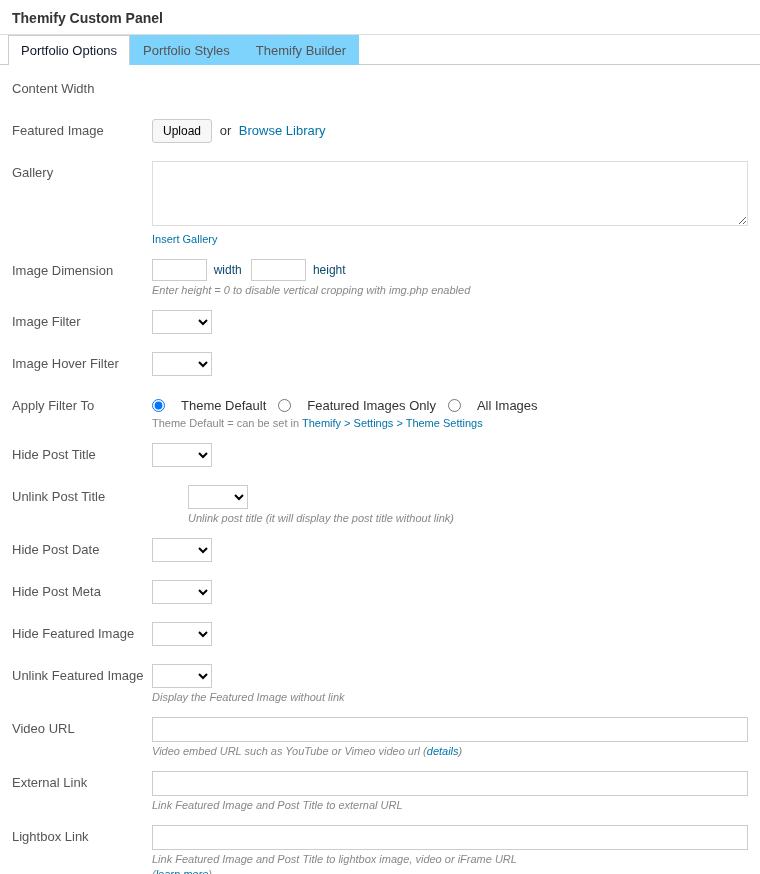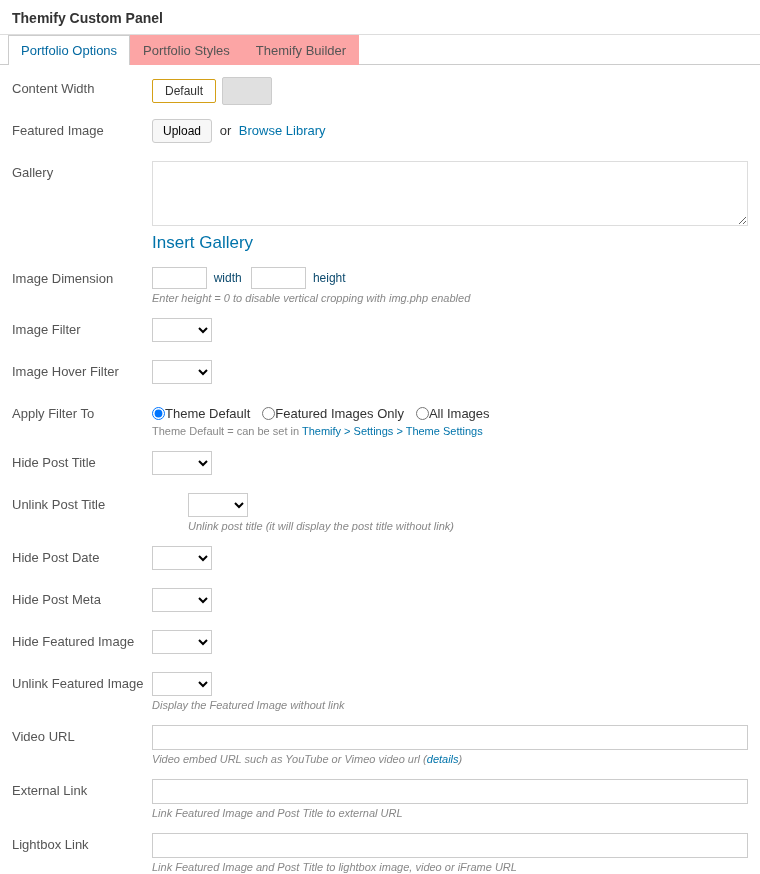--- a/index.html
+++ b/index.html
@@ -22,28 +22,28 @@
       border-bottom: 1px solid #ccc;
       padding: 0 8px;
     }
     .tab {
       padding: 7px 12px;
       cursor: pointer;
       font-size: 13px;
       border: 1px solid transparent;
       border-bottom: none;
       margin-bottom: -1px;
-      background: #fca5a5;
+      background: #7dd3fc;
       color: #555;
     }
     .tab.active {
       background: #fff;
       border-color: #ccc;
       border-bottom-color: #fff;
-      color: #0369a1;
+      color: #0f172a;
     }
     .content {
       background: #fff;
       padding: 12px;
     }
     .row {
       display: flex;
       align-items: flex-start;
       margin-bottom: 14px;
       min-height: 28px;
@@ -83,21 +83,21 @@
     .gallery-textarea {
       width: 100%;
       height: 65px;
       border: 1px solid #ddd;
       resize: vertical;
       font-size: 12px;
     }
     .insert-gallery-link {
       color: #0073aa;
       text-decoration: none;
-      font-size: 17px;
+      font-size: 11px;
       display: block;
       margin-top: 4px;
     }
     .dim-input {
       width: 55px;
       border: 1px solid #ccc;
       padding: 3px 5px;
       font-size: 12px;
     }
     .dim-label {
@@ -115,21 +115,21 @@
     .radio-group {
       display: flex;
       align-items: center;
       gap: 12px;
       padding-top: 4px;
     }
     .radio-group label {
       font-size: 13px;
       display: flex;
       align-items: center;
-      gap: 0;
+      gap: 16px;
       cursor: pointer;
     }
     .text-input-full {
       width: 100%;
       padding: 4px 6px;
       border: 1px solid #ccc;
       font-size: 13px;
     }
     .content-width-options {
       display: flex;
@@ -173,26 +173,20 @@
   <div class="tabs">
     <div class="tab active">Portfolio Options</div>
     <div class="tab">Portfolio Styles</div>
     <div class="tab">Themify Builder</div>
   </div>
 
   <div class="content">
 
     <div class="row">
       <div class="label">Content Width</div>
-      <div class="field">
-        <div class="content-width-options">
-          <button class="cw-btn active">Default</button>
-          <button class="cw-btn-wide"></button>
-        </div>
-      </div>
     </div>
 
     <div class="row">
       <div class="label">Featured Image</div>
       <div class="field">
         <button class="btn-upload">Upload</button>
         <span style="margin-left:4px;">or</span>
         <a href="#" class="browse-link">Browse Library</a>
       </div>
     </div>

